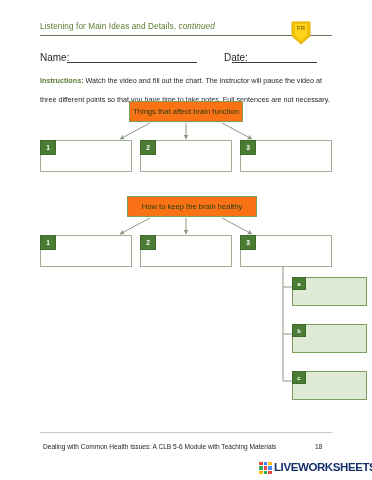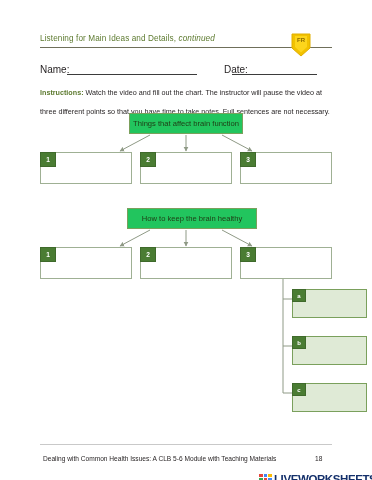--- a/index.html
+++ b/index.html
@@ -13,21 +13,20 @@
     overflow: hidden;
     font-family: "Liberation Sans", sans-serif;
     color: #231f20;
     position: relative;
   }
 
   .page {
     position: absolute;
     inset: 0;
     background: #ffffff;
-    margin-top: 12px;
   }
 
   
   .header {
     position: absolute;
     left: 40px;
     top: 22px;
     width: 292px;
     height: 22px;
   }
@@ -128,21 +127,21 @@
   }
   .chart svg { display: block; }
 
   .node {
     position: absolute;
     box-sizing: border-box;
   }
 
   
   .head-box {
-    background: #22c55e;
+    background: #f97316;
     border: 1px solid #7aa05c;
     display: flex;
     align-items: center;
     justify-content: center;
     font-size: 7.6px;
     color: #1f3b14;
     white-space: nowrap;
   }
 
   

